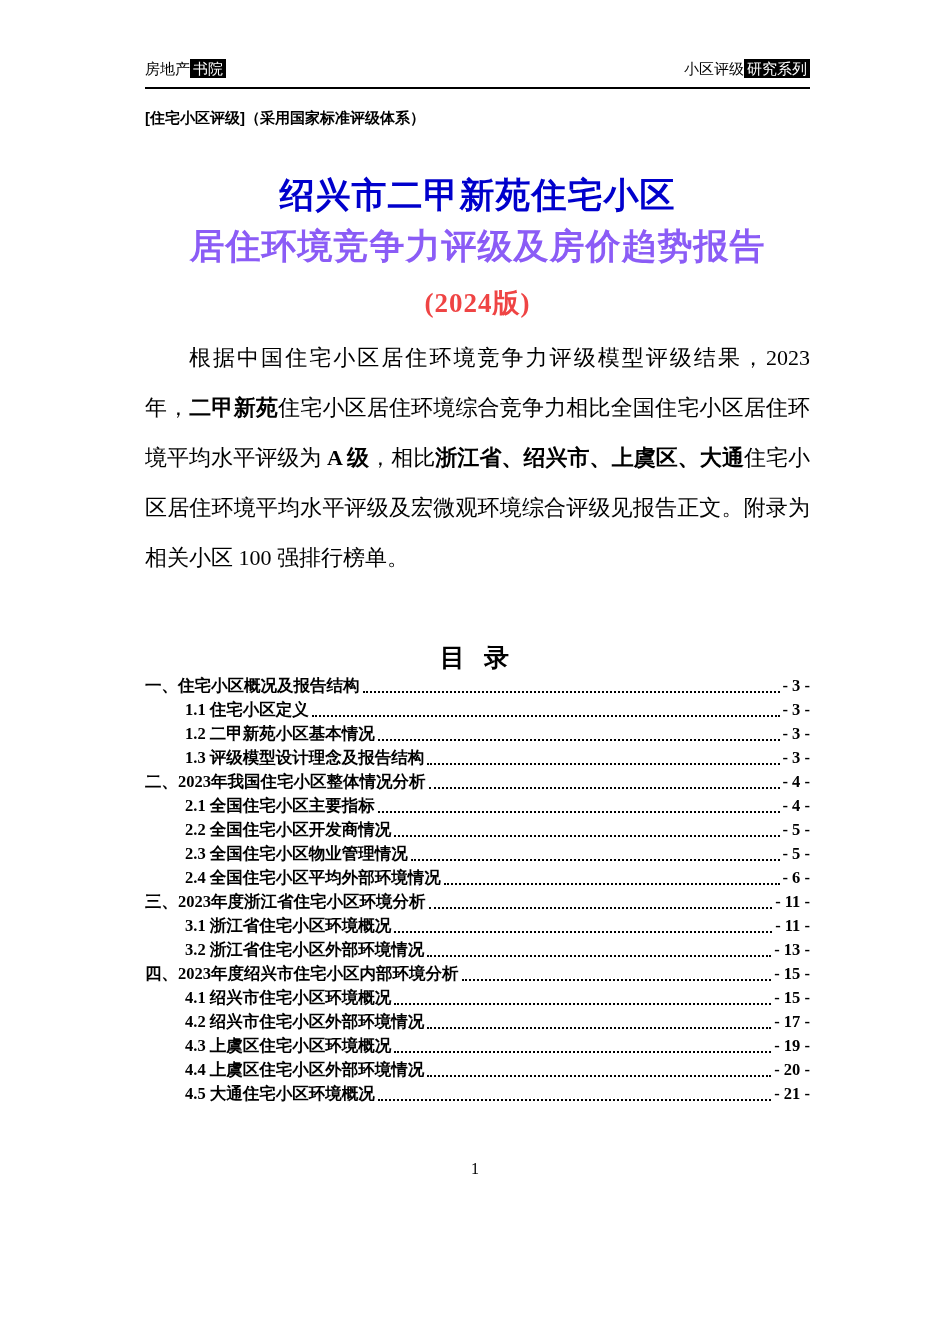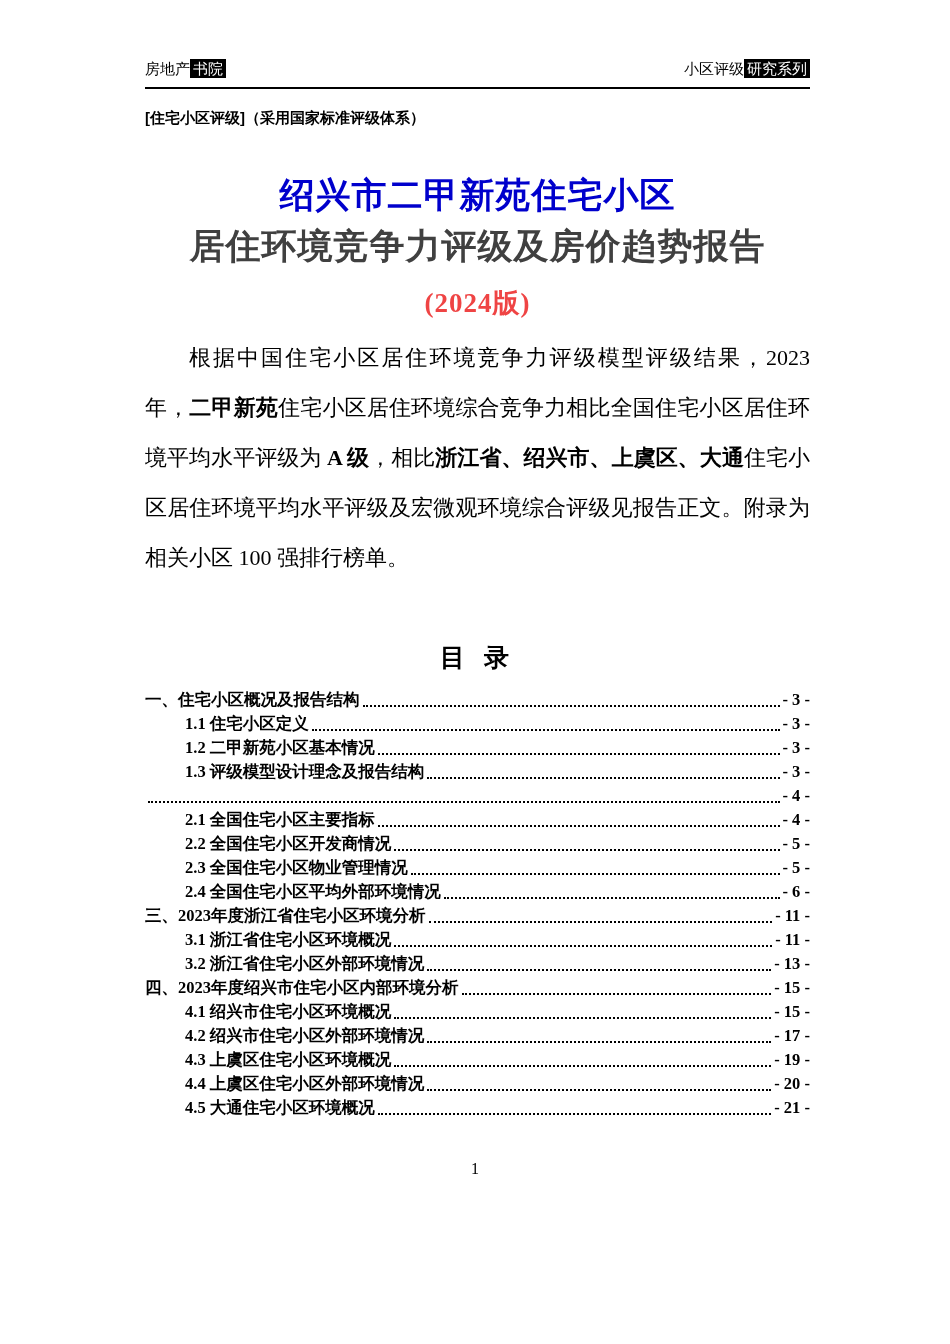--- a/index.html
+++ b/index.html
@@ -75,21 +75,21 @@
 
   
   .toc-heading {
     margin-top: 58px;
     text-align: center;
     font-family: "Liberation Sans", "DejaVu Sans", sans-serif;
     font-weight: bold;
     font-size: 25px;
     letter-spacing: 6px;
   }
-  .toc-list { margin-top: 14px; }
+  .toc-list { }
   .toc-row {
     display: flex;
     align-items: flex-end;
     font-size: 16.5px;
     font-weight: bold;
     line-height: 24px;
     cursor: pointer;
   }
   .toc-row.level2 { padding-left: 40px; }
   .toc-label { white-space: nowrap; }
@@ -123,21 +123,21 @@
     <div>
       <span>小区评级</span><span class="hl">研究系列</span>
     </div>
   </div>
   <hr class="hdr-rule">
 
   <div class="tagline">[住宅小区评级]（采用国家标准评级体系）</div>
 
   <div class="title-block">
     <div class="report-title l1" style="color: rgb(0, 0, 204);">绍兴市二甲新苑住宅小区</div>
-    <div class="report-title l2" style="color: #404040;">居住环境竞争力评级及房价趋势报告</div>
+    <div class="report-title l2" style="color: #8b5cf6;">居住环境竞争力评级及房价趋势报告</div>
     <div class="report-title l3" style="color: #ef4444;">(2024版)</div>
   </div>
 
 
   <p class="abstract-paragraph"><span class="">根据中国住宅小区居住环境竞争力评级模型评级结果，2023 年，</span><span class="bold">二甲新苑</span><span class="">住宅小区居住环境综合竞争力相比全国住宅小区居住环境平均水平评级为 </span><span class="bold">A 级</span><span class="">，相比</span><span class="bold">浙江省、绍兴市、上虞区、大通</span><span class="">住宅小区居住环境平均水平评级及宏微观环境综合评级见报告正文。附录为相关小区 100 强排行榜单。</span></p>
 
   <div class="toc-heading">目 录</div>
 
   <div class="toc-list">
       <div class="toc-row level1">
@@ -154,20 +154,21 @@
         <span class="toc-label">1.2 二甲新苑小区基本情况</span>
         <span class="toc-dots"></span>
         <span class="toc-page">- 3 -</span>
       </div>
       <div class="toc-row level2">
         <span class="toc-label">1.3 评级模型设计理念及报告结构</span>
         <span class="toc-dots"></span>
         <span class="toc-page">- 3 -</span>
       </div>
       <div class="toc-row level1">
+        <span class="toc-label">二、2023年我国住宅小区整体情况分析</span>
         <span class="toc-dots"></span>
         <span class="toc-page">- 4 -</span>
       </div>
       <div class="toc-row level2">
         <span class="toc-label">2.1 全国住宅小区主要指标</span>
         <span class="toc-dots"></span>
         <span class="toc-page">- 4 -</span>
       </div>
       <div class="toc-row level2">
         <span class="toc-label">2.2 全国住宅小区开发商情况</span>

